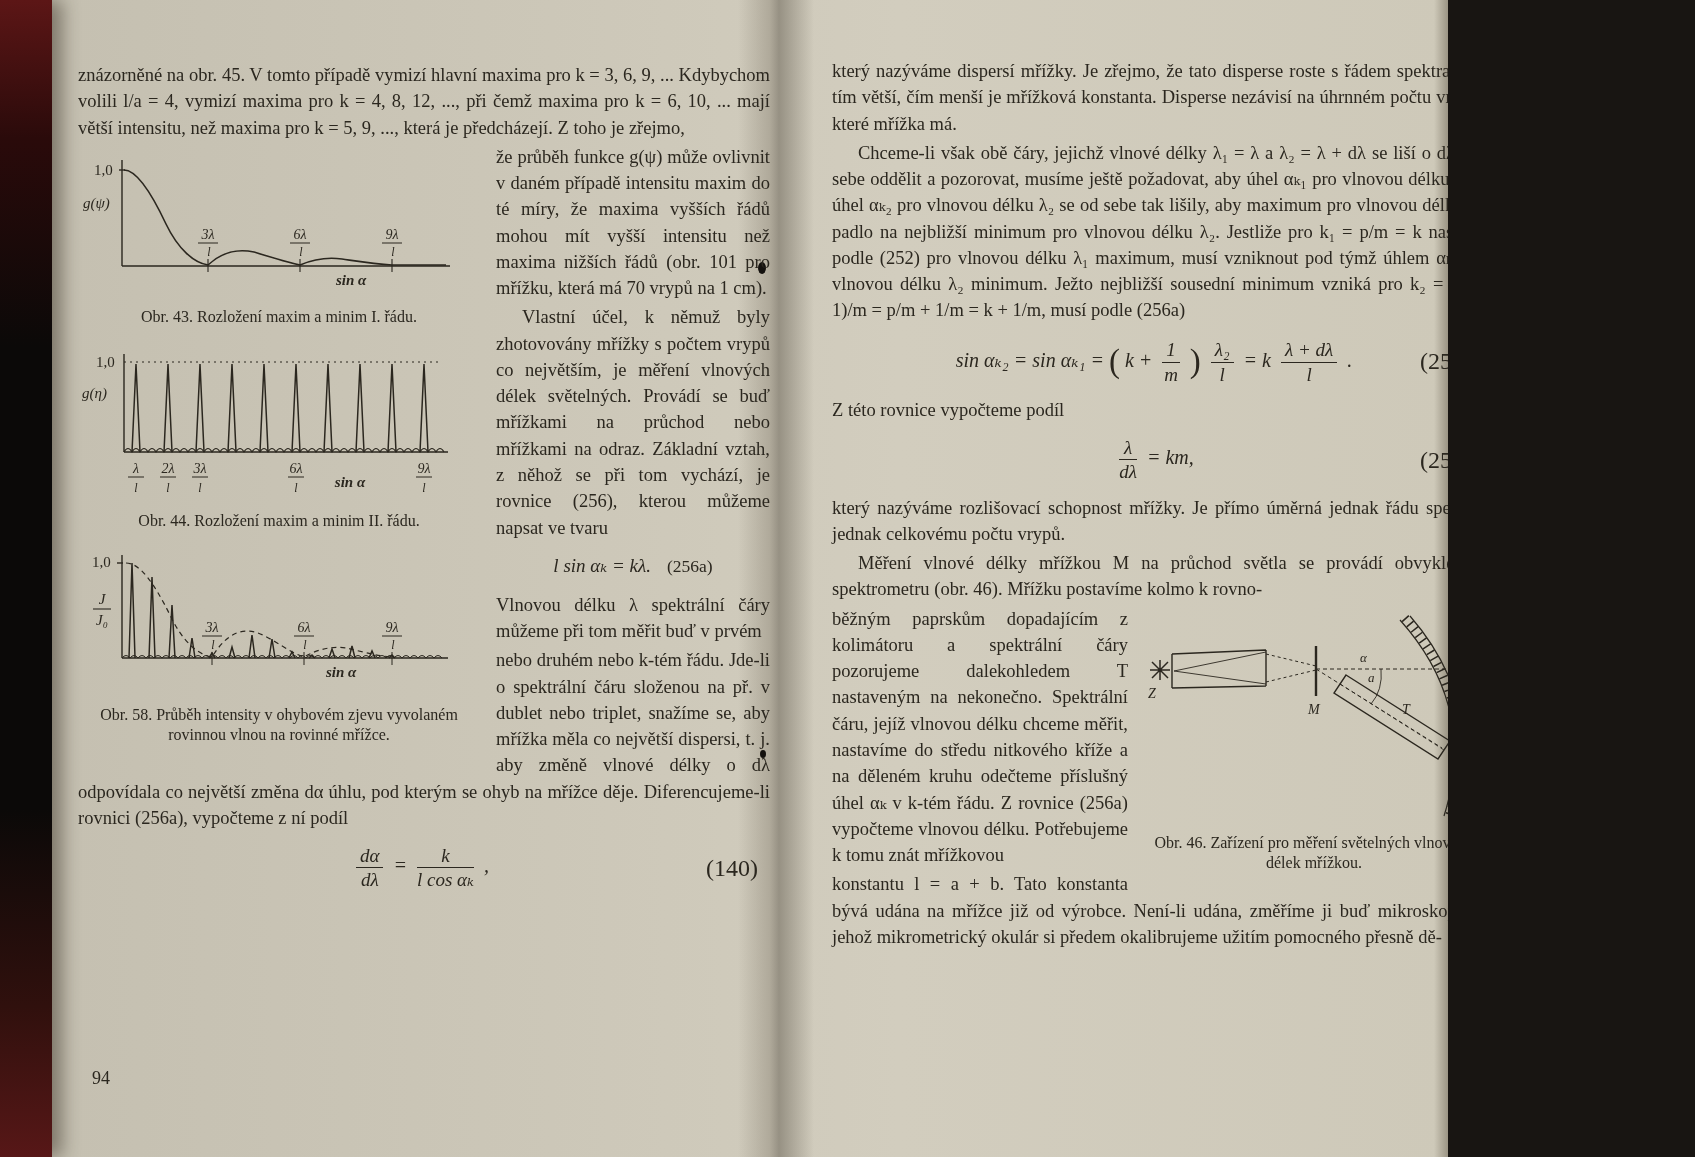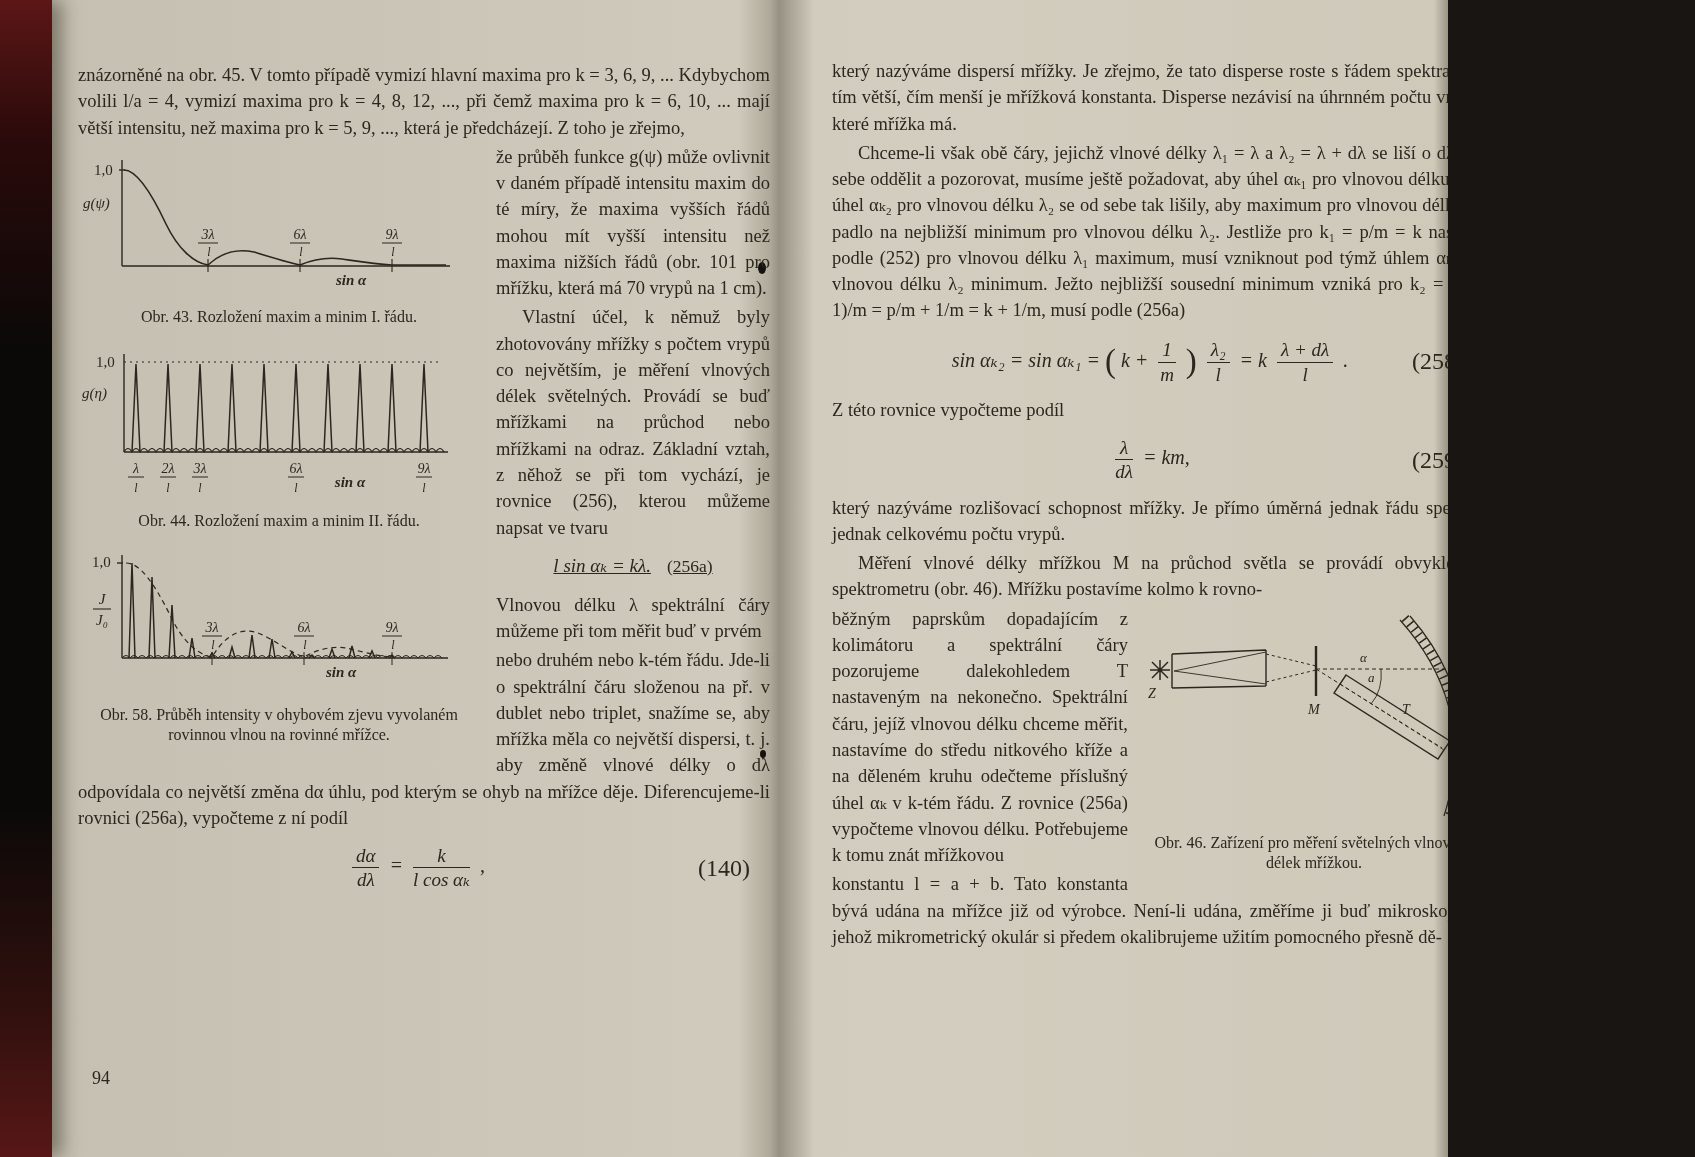--- a/index.html
+++ b/index.html
@@ -32,22 +32,22 @@
   .page p { margin:0 0 3px 0; text-align:justify; }
   .ind { text-indent:26px; }
 
   .figcol { float:left; width:402px; margin:4px 16px 4px 0; }
   figure { margin:0 0 12px 0; }
   figcaption { font-size:16px; line-height:1.28; text-align:center; margin-top:2px; padding:0 10px; }
   .fig text { fill:#2b271f; font-family:"Liberation Serif","DejaVu Serif","DejaVu Sans",serif; }
 
   .fig46-wrap { float:right; width:340px; margin:4px 0 6px 16px; }
 
-  .eq-row { position:relative; text-align:center; margin:14px 16px 12px 0; font-size:20px; font-style:italic; }
-  .eq-row.small { font-size:19px; margin:12px 0;text-decoration:underline; }
+  .eq-row { position:relative; text-align:center; margin:14px 8px 12px 0; font-size:20px; font-style:italic; }
+  .eq-row.small { font-size:19px; margin:12px 0; }
   .eqnum { position:absolute; right:4px; top:50%; transform:translateY(-50%); font-style:normal; font-size:24px; }
   .eqnum-inline { font-style:normal; font-size:17.5px; margin-left:16px; }
   .frac { display:inline-block; vertical-align:middle; text-align:center; line-height:1.12; margin:0 5px; font-size:0.95em; }
   .frac .n { display:block; border-bottom:1.4px solid #2b271f; padding:0 4px 1px; }
   .frac .d { display:block; padding-top:1px; }
   .lp { font-size:165%; font-style:normal; vertical-align:-5px; }
 
   .pagenum { position:absolute; font-size:18px; }
   .pn-left  { left:92px;  top:1068px; }
   .pn-right { left:1452px; top:1051px; }

